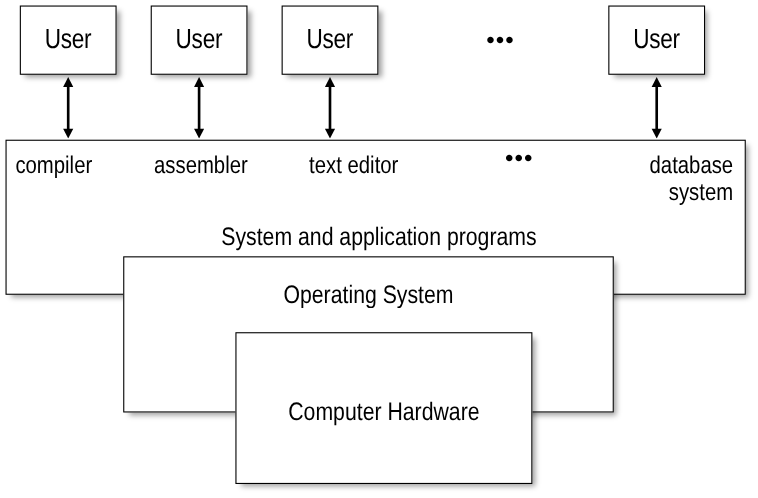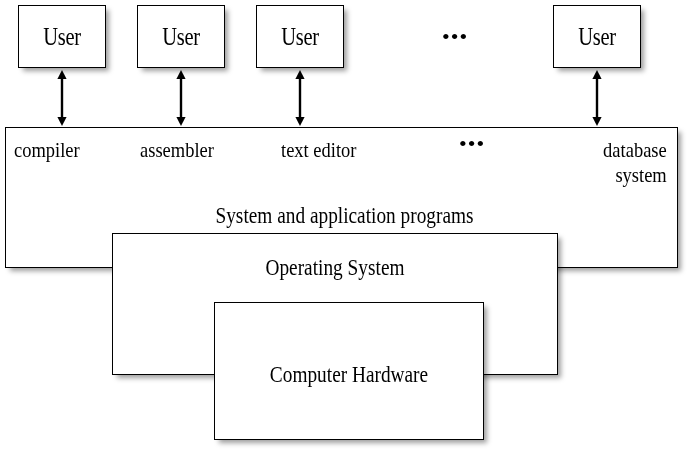--- a/index.html
+++ b/index.html
@@ -6,21 +6,21 @@
     margin: 0;
     padding: 0;
     background: #ffffff;
   }
   #canvas {
     position: relative;
     width: 689px;
     height: 453px;
     background: #ffffff;
     overflow: hidden;
-    font-family: Liberation Serif, serif;
+    font-family: Liberation Sans, sans-serif;
     color: #000000;
   }
   
   .box {
     position: absolute;
     background: #ffffff;
     border: 1.6px solid #000000;
     box-sizing: border-box;
     box-shadow: 4px 4px 5px -1px rgba(0,0,0,0.38);
   }

